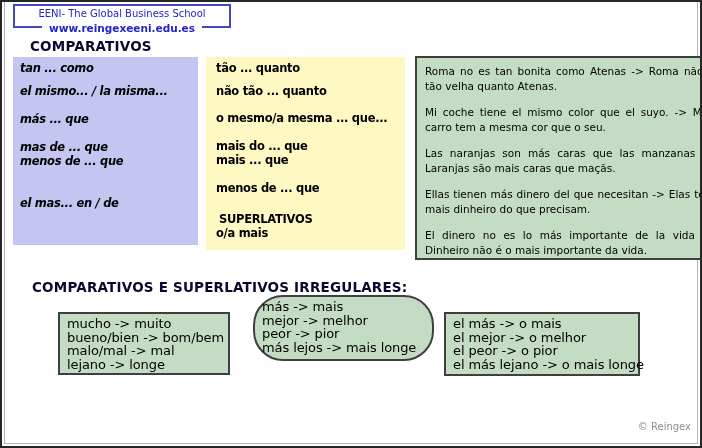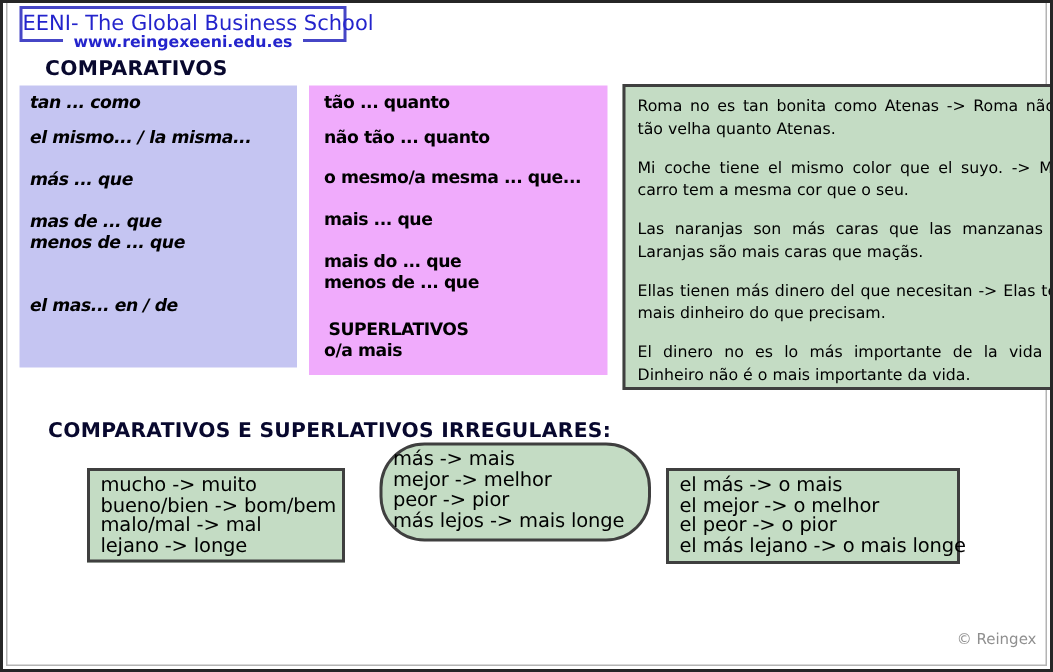--- a/index.html
+++ b/index.html
@@ -18,21 +18,21 @@
 
   
   .header-box {
     position:absolute; left:11px; top:2px;
     width:214px; height:20px;
     border:2px solid #4646c6;
     background:#ffffff;
   }
   .school-name {
     margin-top:2px; text-align:center;
-    font-size:14px; color:#2424cc; white-space:nowrap;
+    font-size:10px; color:#2424cc; white-space:nowrap;
   }
   .school-url {
     position:absolute; left:50%; bottom:-8px; transform:translateX(-50%);
     background:#ffffff; padding:0 7px;
     font-size:10.5px; font-weight:bold; color:#2424cc; white-space:nowrap;
     text-decoration:none; cursor:pointer;
   }
 
   .h-title {
     position:absolute; margin:0;
@@ -42,21 +42,21 @@
   .h-irregulares  { left:30px; top:277px; font-size:13.5px; }
 
   .box { position:absolute; box-sizing:border-box; }
 
   .purple {
     left:11px; top:55px; width:185px; height:188px;
     background:#c5c5f2; padding:4px 4px 0 7px;font-style:italic;
   }
   .yellow {
     left:204px; top:55px; width:199px; height:193px;
-    background:#f0abfc; padding:4px 0 0 10px;
+    background:#fef9c3; padding:4px 0 0 10px;
   }
   .purple .ln, .yellow .ln {
     font-size:11.5px; font-weight:bold; color:#000000;
     line-height:14px; white-space:nowrap; letter-spacing:-0.3px;
   }
   .mb0  { margin-bottom:0; }
   .mb9  { margin-bottom:9px; }
   .mb13 { margin-bottom:13px; }
   .mb14 { margin-bottom:14px; }
   .mb17 { margin-bottom:17px; }
@@ -111,22 +111,22 @@
     <div class="ln mb14">más ... que</div>
     <div class="ln mb0">mas de ... que</div>
     <div class="ln mb28">menos de ... que</div>
     <div class="ln">el mas... en / de</div>
   </div>
 
   <div class="box yellow">
     <div class="ln mb9">tão ... quanto</div>
     <div class="ln mb13">não tão ... quanto</div>
     <div class="ln mb14">o mesmo/a mesma ... que...</div>
+    <div class="ln mb0">mais do ... que</div>
     <div class="ln mb14">mais ... que</div>
-    <div class="ln mb0">mais do ... que</div>
     <div class="ln mb17">menos de ... que</div>
     <div class="ln mb0 indent3">SUPERLATIVOS</div>
     <div class="ln">o/a mais</div>
   </div>
 
   <div class="box examples">
     <p>Roma no es tan bonita como Atenas -&gt; Roma não é tão velha quanto Atenas.</p>
     <p>Mi coche tiene el mismo color que el suyo. -&gt; Meu carro tem a mesma cor que o seu.</p>
     <p>Las naranjas son más caras que las manzanas -&gt; Laranjas são mais caras que maçãs.</p>
     <p>Ellas tienen más dinero del que necesitan -&gt; Elas têm mais dinheiro do que precisam.</p>

